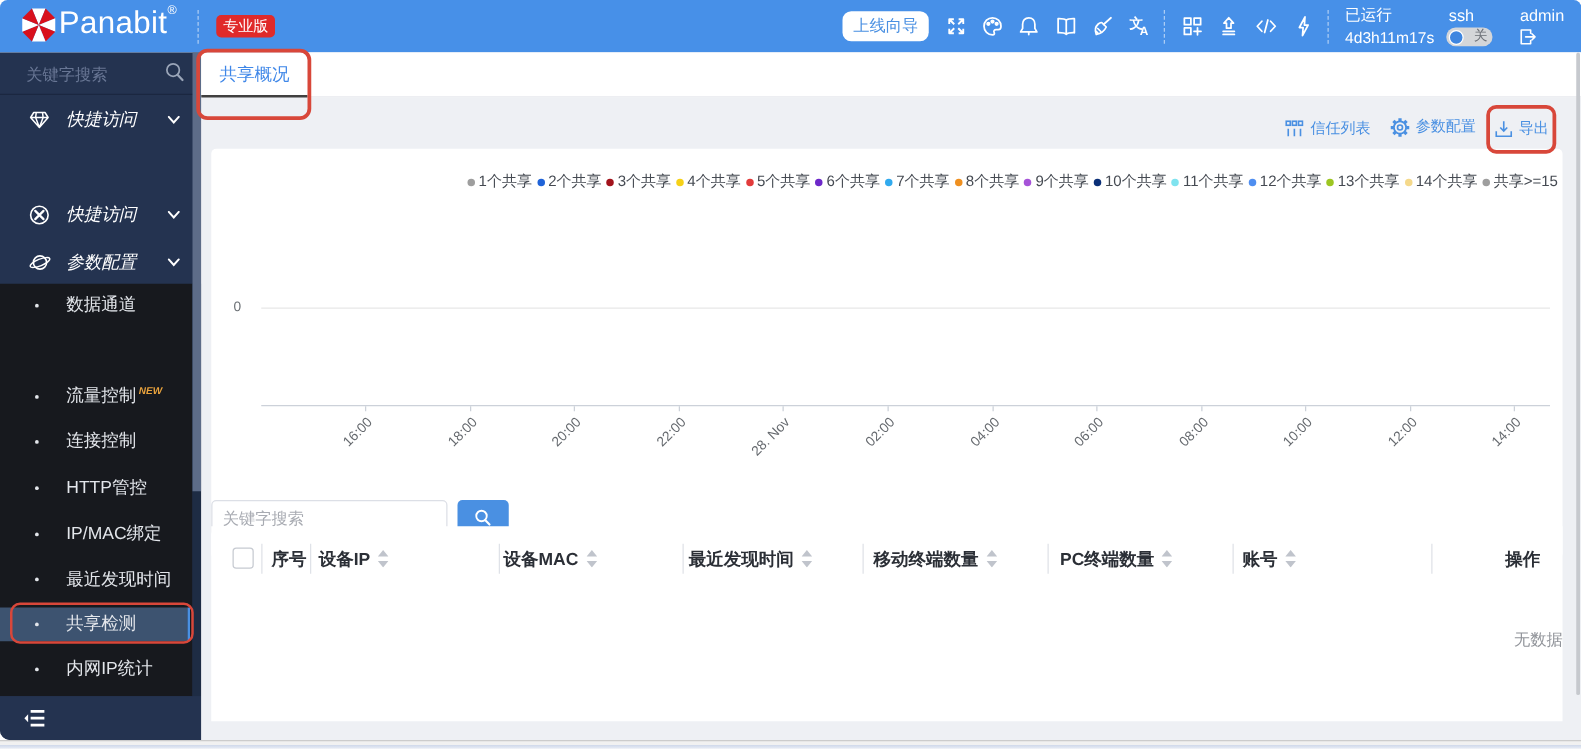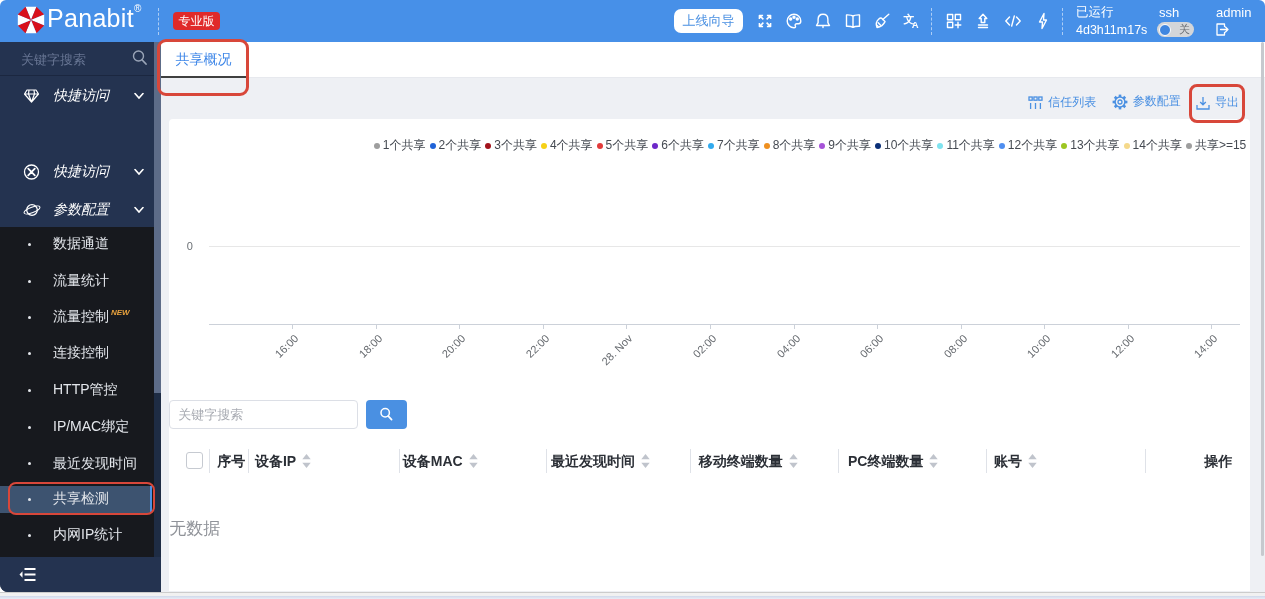--- a/index.html
+++ b/index.html
@@ -58,27 +58,27 @@
   #y0 { position:absolute; left:7.7px; top:121px; width:16px; text-align:right; font-size:11px; color:#6b7075; }
   #gridline { position:absolute; left:39.7px; top:127px; width:1031px; height:1px; background:#e7e7e7; }
   #xaxis { position:absolute; left:39.7px; top:204.3px; width:1031px; height:1px; background:#ccd1d9; }
   .tick { position:absolute; top:205.5px; width:1px; height:4px; background:#ccd1d9; }
   .xl { position:absolute; top:213px; width:60px; text-align:right; font-size:11px; color:#65696e; transform:rotate(-45deg); transform-origin:100% 0%; }
 
   #searchrow { position:absolute; left:8.3px; top:358px; height:29px; }
   #searchbox { position:absolute; left:0; top:0; width:189px; height:29px; background:#fff; border:1px solid #dcdfe6; border-radius:4px; font-size:13px; color:#a8abb2; line-height:27px; padding-left:8px; }
   #searchbtn { position:absolute; left:197px; top:0; width:41px; height:29px; background:#4a90e2; border-radius:4px; }
 
-  #table { position:absolute; left:8.3px; top:393px; width:1081px; height:156px; background:#fff; border-radius:0; }
+  #table { position:absolute; left:8.3px; top:379px; width:1081px; height:156px; background:#fff; border-radius:0; }
   #thead { position:absolute; left:0; top:0; width:100%; height:44px; font-size:14px; font-weight:bold; color:#2b2f36; }
   #thead .th { position:absolute; top:16px; height:20px; line-height:20px; white-space:nowrap; }
   .cdiv { position:absolute; top:14px; width:1px; height:24px; background:#dfe2e8; }
   #cbox { position:absolute; left:16.7px; top:17px; width:17px; height:17px; border:1px solid #c6cad1; border-radius:3px; background:#fff; }
   .sortsvg { margin-left:6px; vertical-align:-2px; }
-  #nodata { position:absolute; left:0; top:82px; width:100%; text-align:left; font-size:17px; color:#909399; }
+  #nodata { position:absolute; left:0; top:82px; width:100%; text-align:right; font-size:13px; color:#909399; }
 
   
   .anno { position:absolute; border:3px solid #d8473a; border-radius:9px; }
 
   
   #rsb { position:absolute; left:1261px; top:42px; width:3px; height:514px; background:#c6c9ce; border-radius:2px; }
   #bottomstrip { position:absolute; left:0; top:592px; width:1265px; height:7px; background:#f1f1f1; border-top:1px solid #cccccc; }
   #bottomline { position:absolute; left:0; top:596px; width:1265px; height:3px; background:linear-gradient(#cfd8ea,#e8edf6); }
 </style>
 </head>
@@ -210,24 +210,20 @@
         <span class="txt">参数配置</span>
         <svg class="chev" width="10" height="7" viewBox="0 0 10 7">
           <path d="M1 1 L5 5.5 L9 1" fill="none" stroke="#fff" stroke-width="1.6" stroke-linecap="round"></path>
         </svg>
       </div>
     <div id="side-sub"></div>
     <div id="side-gutter"></div>
     <div class="si" style="top:184px">
         <span class="dot"></span>
         <span class="txt">数据通道</span>
-      </div>
-    <div class="si" style="top:221px">
-        <span class="dot"></span>
-        <span class="txt">流量统计</span>
       </div>
     <div class="si" style="top:257px">
         <span class="dot"></span>
         <span class="txt">流量控制<span class="newtag">NEW</span></span>
       </div>
     <div class="si" style="top:293px">
         <span class="dot"></span>
         <span class="txt">连接控制</span>
       </div>
     <div class="si" style="top:330px">

